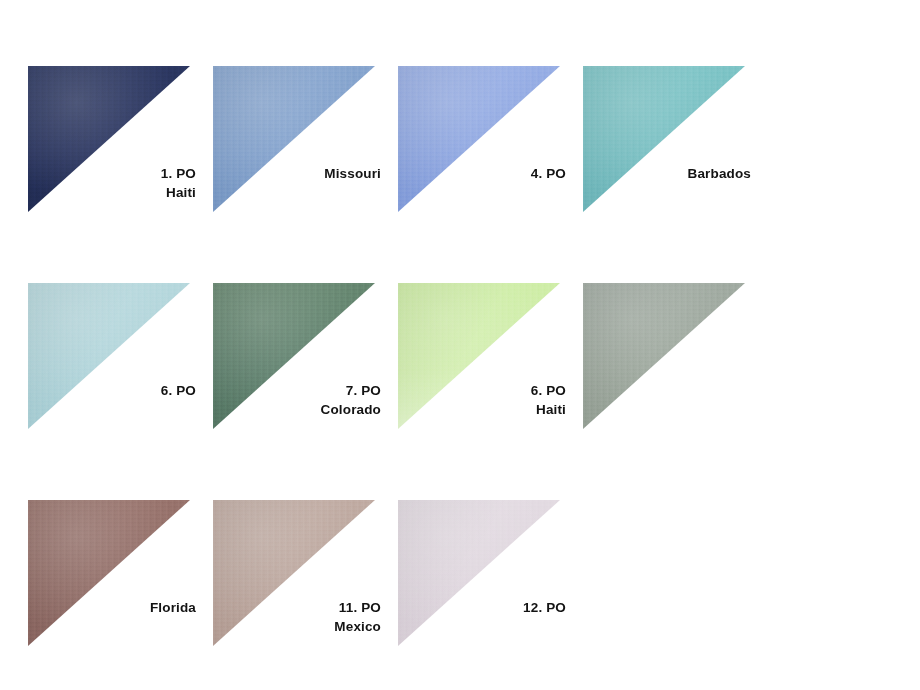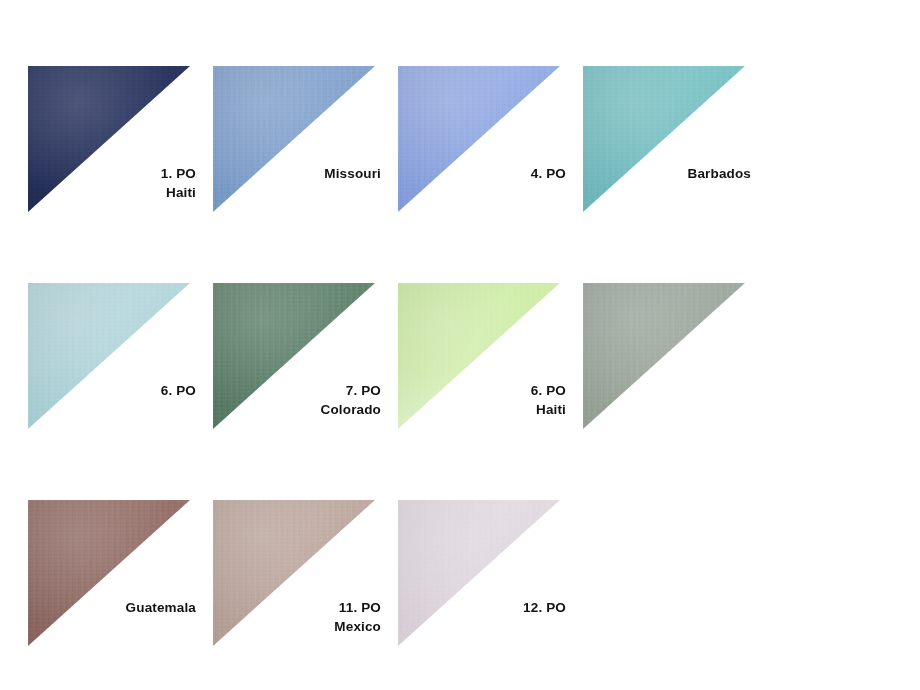--- a/index.html
+++ b/index.html
@@ -202,21 +202,21 @@
     </div>
     <div class="swatch-cell">
       <div class="swatch-tile">
         <div class="tri">
           <div class="fill" style="background: linear-gradient(175deg, rgb(151, 114, 107) 0%, rgb(142, 106, 100) 55%, rgb(133, 98, 93) 100%);"></div>
           <div class="texture"></div>
           <div class="sheen" style="background: radial-gradient(at 30% 25%, rgba(255, 255, 255, 0.17), rgba(255, 255, 255, 0) 62%), linear-gradient(120deg, rgba(0, 0, 0, 0.07) 0%, rgba(0, 0, 0, 0) 45%);"></div>
         </div>
       </div>
       <div class="swatch-label">
-        <span class="name">Guatemala</span>
+        <span class="name">Florida</span>
       </div>
     </div>
     <div class="swatch-cell">
       <div class="swatch-tile">
         <div class="tri">
           <div class="fill" style="background: linear-gradient(175deg, rgb(192, 171, 162) 0%, rgb(186, 164, 155) 55%, rgb(178, 154, 145) 100%);"></div>
           <div class="texture"></div>
           <div class="sheen" style="background: radial-gradient(at 30% 25%, rgba(255, 255, 255, 0.17), rgba(255, 255, 255, 0) 62%), linear-gradient(120deg, rgba(0, 0, 0, 0.07) 0%, rgba(0, 0, 0, 0) 45%);"></div>
         </div>
       </div>

